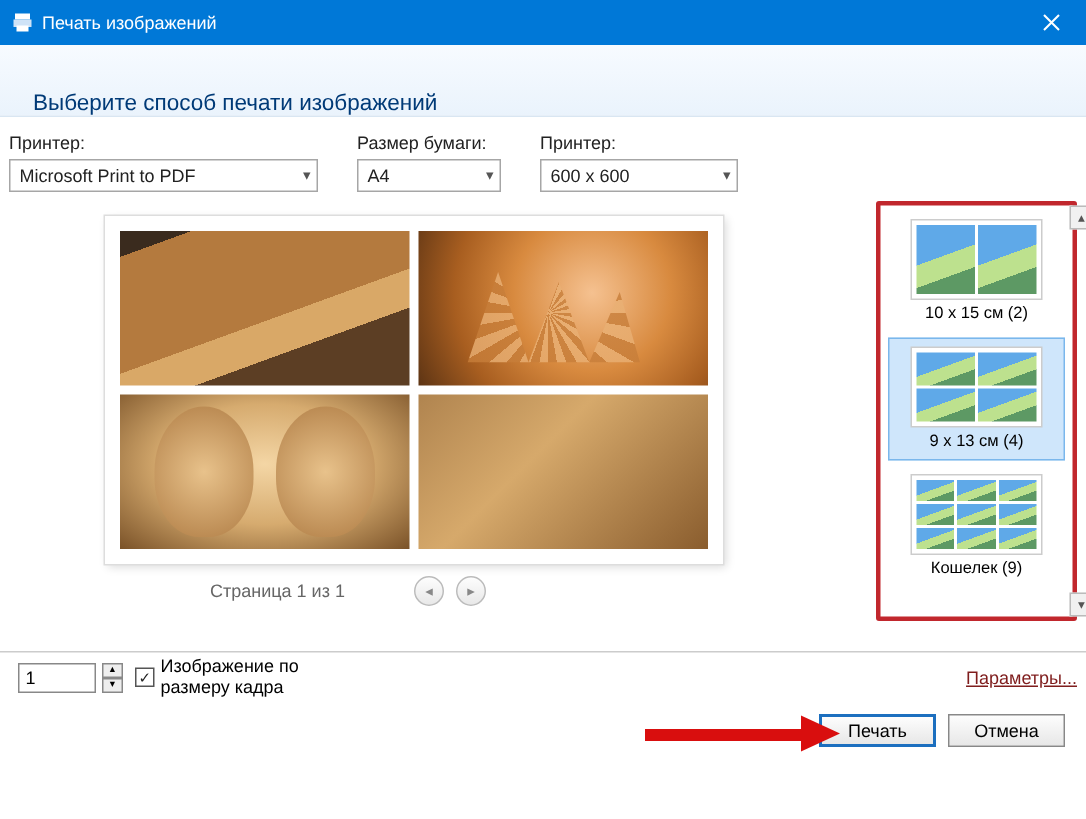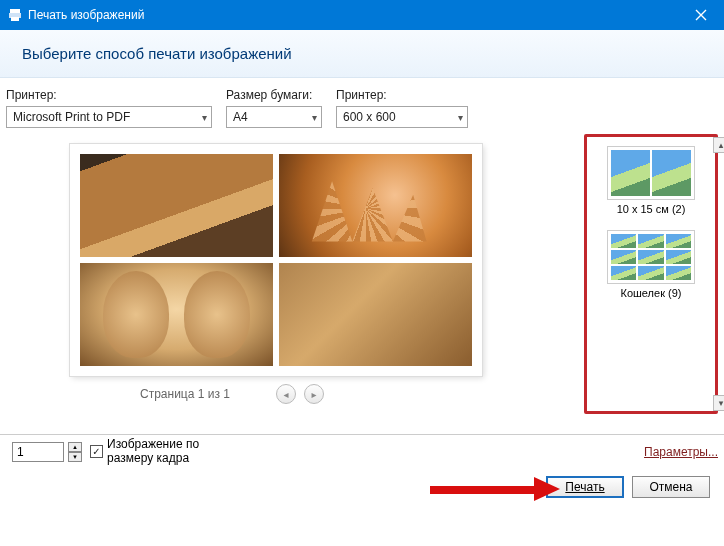--- a/index.html
+++ b/index.html
@@ -2,23 +2,23 @@
 <html><head>
 <meta charset="utf-8">
 <style>
 * { box-sizing: border-box; margin: 0; padding: 0; font-family: "Segoe UI", Tahoma, sans-serif; }
 body { width: 724px; height: 546px; background: #fff; overflow: hidden; position: relative; }
 
 .titlebar { height: 30px; background: #0078d7; display: flex; align-items: center; padding: 0 8px; color: #fff; font-size: 12px; position: relative; }
 .titlebar .printer-ico { width: 14px; height: 14px; margin-right: 6px; display:inline-flex; align-items:center; justify-content:center;}
 .titlebar .close { position: absolute; right: 0; top: 0; width: 46px; height: 30px; display:flex; align-items:center; justify-content:center; color:#fff; font-size:13px; }
 
-.header-band { height: 48px; background: linear-gradient(#f7fbff,#eaf3fc); border-bottom:1px solid #d9e6f2; display:flex; align-items:center; padding:0 22px; color:#003a77; font-size:15px; }
+.header-band { height: 48px; background: linear-gradient(#f7fbff,#eaf3fc); border-bottom:1px solid #d9e6f2; display:flex; align-items:flex-end; padding:0 22px; color:#003a77; font-size:15px; }
 
-.controls { display:flex; gap:4px; padding:10px 6px 6px 6px; font-size:12px; color:#222; }
+.controls { display:flex; gap:16px; padding:10px 6px 6px 6px; font-size:12px; color:#222; }
 .ctl-col { display:flex; flex-direction:column; margin-right:10px; }
 .ctl-col label { margin-bottom:4px; }
 .sel { height:22px; border:1px solid #a6a6a6; background:#fff; display:flex; align-items:center; justify-content:space-between; padding:0 4px 0 6px; font-size:12px; }
 .sel .chev { font-size:10px; color:#555; }
 
 .help-ico { position:absolute; right:6px; top:148px; width:18px; height:18px; border-radius:50%; background:radial-gradient(circle at 30% 30%,#6bb6ff,#1a73d8); color:#fff; font-size:12px; display:flex; align-items:center; justify-content:center; font-weight:bold; }
 
 .body-row { display:flex; position:relative; height:300px; }
 .preview { flex:0 0 560px; padding:10px 0 0 70px; }
 .preview-frame { width:412px; height:232px; background:#fff; box-shadow:0 0 0 1px #ddd, 2px 2px 6px rgba(0,0,0,.15); padding:10px; }
@@ -49,21 +49,21 @@
 
 .footer1 { border-top:1px solid #ccc; height:34px; display:flex; align-items:center; font-size:12px; padding:0 6px; }
 .copies-input { width:52px; height:20px; border:1px solid #888; text-align:left; padding:0 4px; font-size:12px; margin:0 4px 0 6px; }
 .spin { display:inline-flex; flex-direction:column; margin-right:8px; }
 .spin span{width:14px;height:10px;border:1px solid #888;background:#eee;font-size:7px;display:flex;align-items:center;justify-content:center;line-height:1;}
 .chk { width:13px; height:13px; border:1px solid #555; display:inline-flex; align-items:center; justify-content:center; margin-right:4px; font-size:10px; color:#222; }
 .param-link { margin-left:auto; color:#7f1d1d; font-size:12px; text-decoration:underline; }
 
 .footer2 { height:40px; border-top:1px solid transparent; display:flex; align-items:center; justify-content:flex-end; padding:0 14px 4px 0; gap:8px; position:relative; }
 .btn { width:78px; height:22px; border:1px solid #888; background:linear-gradient(#fdfdfd,#e7e7e7); font-size:12px; display:flex; align-items:center; justify-content:center; }
-.btn.primary { border:2px solid #1c6fbf;text-decoration:underline; }
+.btn.primary { border:2px solid #1c6fbf; }
 .arrow { position:absolute; left:430px; top:10px; width:130px; height:20px; }
 .arrow-line{position:absolute;left:0;top:7px;width:104px;height:8px;background:#d90e0e;}
 .arrow-head{position:absolute;right:0;top:-2px;width:0;height:0;border-left:26px solid #d90e0e;border-top:12px solid transparent;border-bottom:12px solid transparent;}
 </style>
 </head>
 <body>
 
 <div class="titlebar">
   <span class="printer-ico">
     <svg width="14" height="14" viewBox="0 0 14 14">
@@ -131,20 +131,29 @@
   <div class="layouts">
     <div class="scroll-arrow sa-up">▴</div>
     <div class="layouts-inner">
       <div class="lay">
         <div class="lay-preview lp2">
             <div class="cell"></div>
             <div class="cell"></div>
           </div>
         <span>10 x 15 см (2)</span>
       </div>
+      <div class="lay sel-lay">
+        <div class="lay-preview lp4">
+            <div class="cell"></div>
+            <div class="cell"></div>
+            <div class="cell"></div>
+            <div class="cell"></div>
+          </div>
+        <span>9 x 13 см (4)</span>
+      </div>
       <div class="lay">
         <div class="lay-preview lp9">
             <div class="cell"></div>
             <div class="cell"></div>
             <div class="cell"></div>
             <div class="cell"></div>
             <div class="cell"></div>
             <div class="cell"></div>
             <div class="cell"></div>
             <div class="cell"></div>

